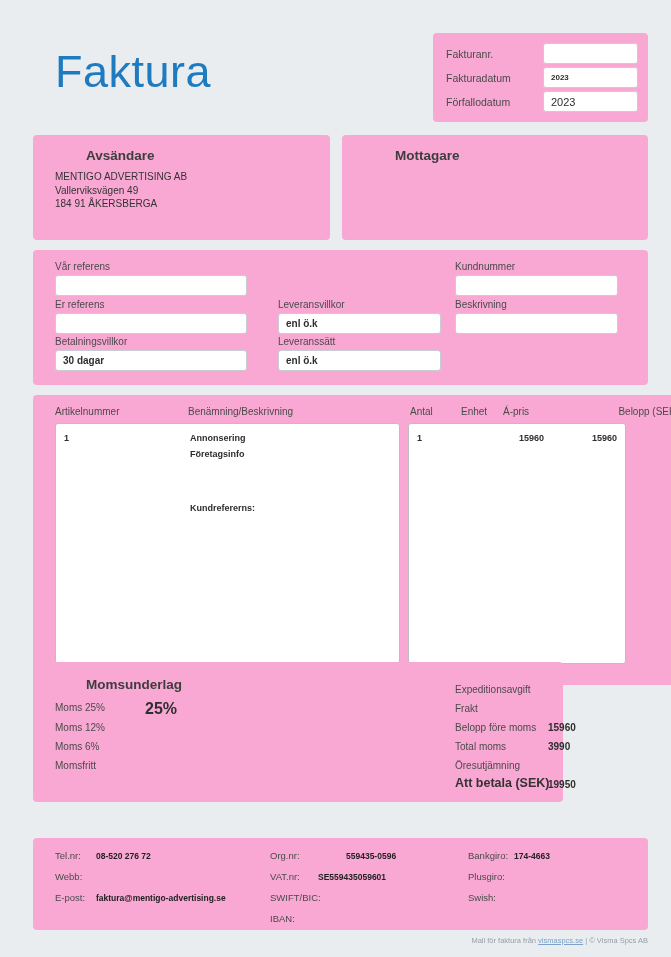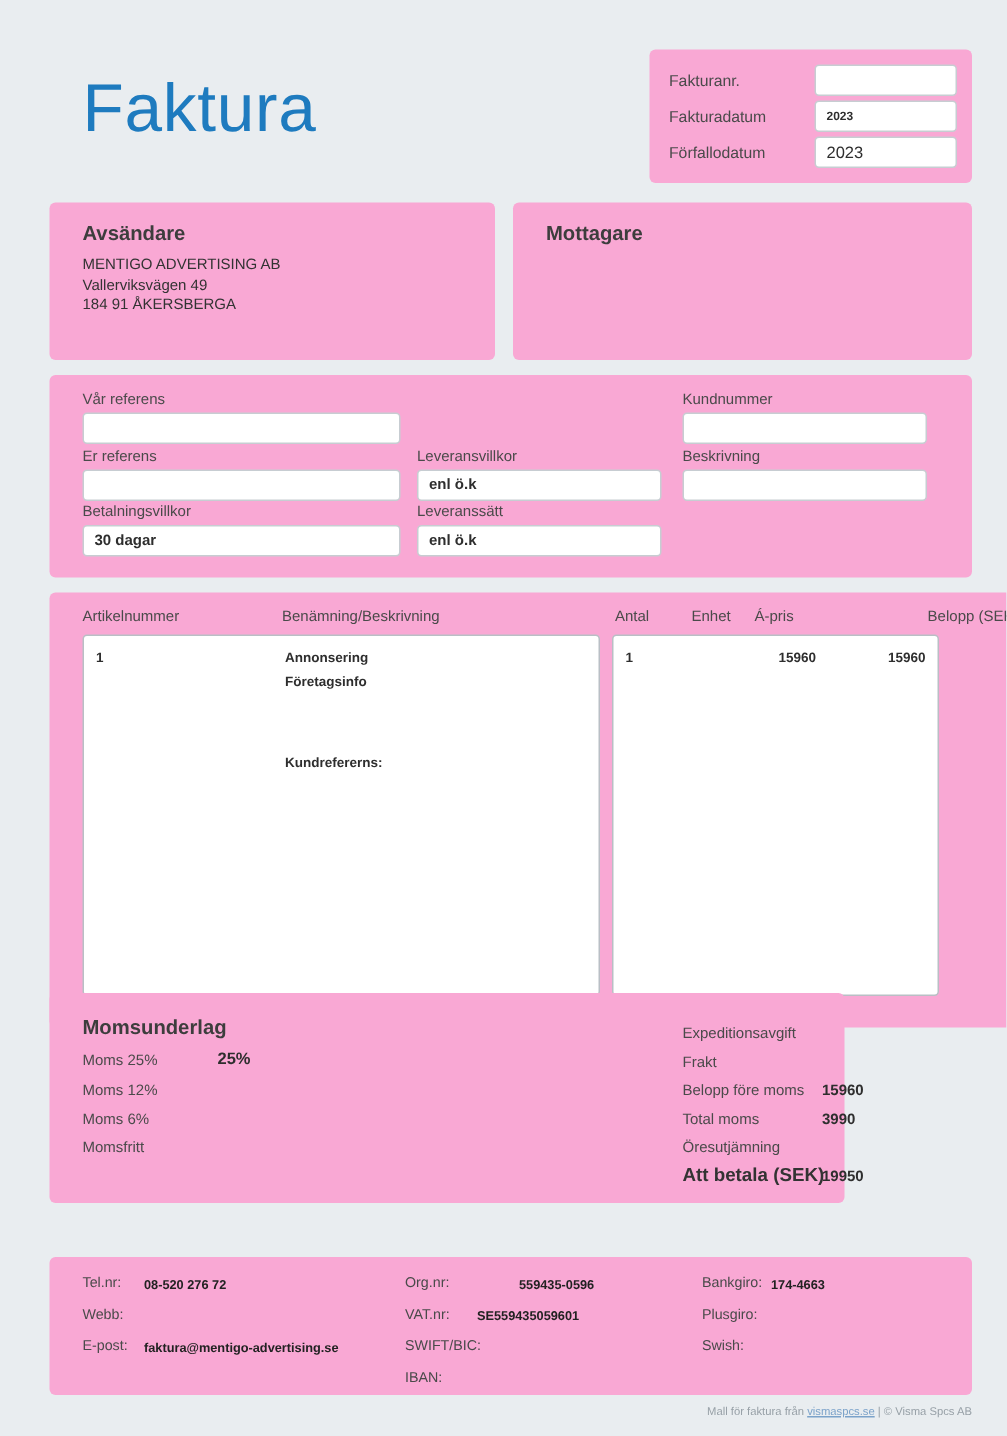--- a/index.html
+++ b/index.html
@@ -33,46 +33,46 @@
   .meta-card { left:433px; top:33px; width:215px; height:89px;
     display:flex; flex-direction:column; justify-content:space-between;
     padding:10px 10px 10px 13px; }
   .meta-row { display:flex; align-items:center; justify-content:space-between; }
   .meta-row .field-label { font-size:10.5px; }
   .meta-row input { width:95px; }
 
   
   .sender-card    { left:33px;  top:135px; width:297px; height:105px; padding:13px 10px 0 22px; }
   .recipient-card { left:342px; top:135px; width:306px; height:105px; padding:13px 10px 0 22px; }
-  .section-heading { font-size:13.5px; font-weight:700; color:#3d3d3d; margin-bottom:7px; }
+  .section-heading { font-size:13.5px; font-weight:700; color:#3d3d3d; margin-bottom:7px;margin-left:31px; }
   .address-line { font-size:10px; color:#333; line-height:13.5px; }
 
   
   .refs-card { left:33px; top:250px; width:615px; height:135px; }
   .fg { position:absolute; }
   .fg .field-label { display:block; margin-bottom:3px; }
-  .fg.w1 input { width:212px; }
+  .fg.w1 input { width:192px; }
   .fg.w2 input { width:163px; }
 
   
   .items-card { left:33px; top:395px; width:669px; height:290px; }
   .col-head { position:absolute; font-size:10px; color:#4a4a4a; top:11px; }
   .item-box {
     position:absolute; top:28px; height:241px;
     border:1px solid #b9bfc5; border-radius:3px; background:#fff;
   }
   .item-box.left  { left:22px;  width:345px; }
   .item-box.right { left:375px; width:218px; }
   .cell { position:absolute; font-size:9px; font-weight:700; color:#2e2e2e; }
 
   
   .vat-card { left:33px; top:662px; width:530px; height:140px; }
   .vat-card .section-heading { position:absolute; left:22px; top:15px; }
   .vrow-label { position:absolute; left:22px; font-size:10px; color:#4a4a4a; }
-  .vrow-value { position:absolute; left:112px; font-size:11px; font-weight:700; color:#2e2e2e; }
+  .vrow-value { position:absolute; left:112px; font-size:16px; font-weight:700; color:#2e2e2e; }
   .trow-label { position:absolute; left:422px; font-size:10px; color:#4a4a4a; }
   .trow-value { position:absolute; left:515px; font-size:10px; font-weight:700; color:#2e2e2e; }
   .trow-label.total { font-size:12.5px; font-weight:700; color:#333; }
 
   
   .contact-card { left:33px; top:838px; width:615px; height:92px; }
   .crow-label { position:absolute; font-size:9.5px; color:#4a4a4a; }
   .crow-value { position:absolute; font-size:8.5px; font-weight:700; color:#222; }
 
   

